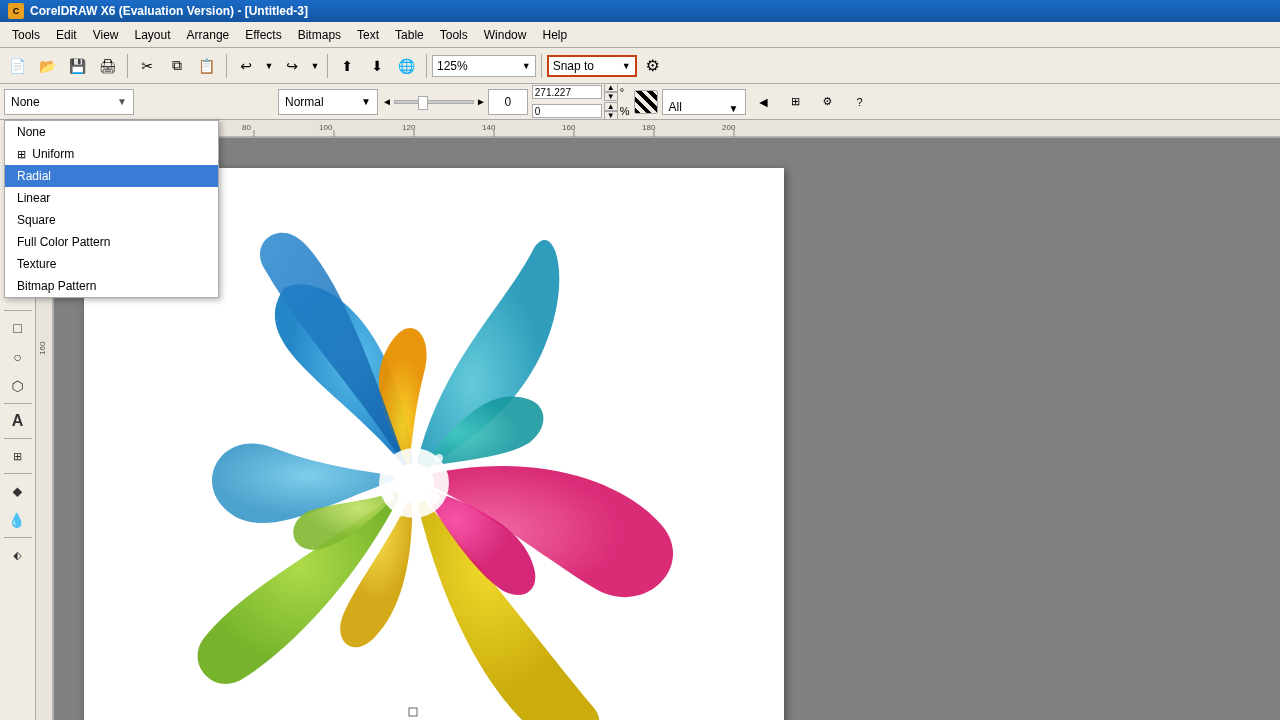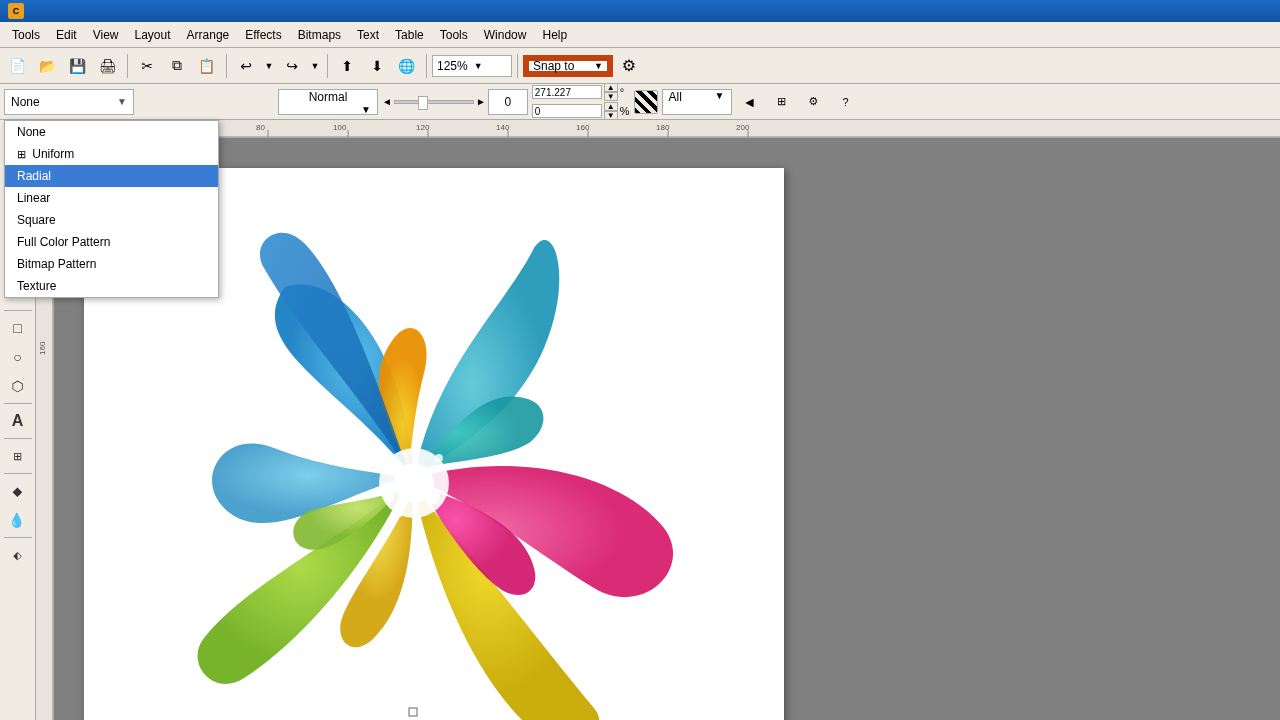--- a/index.html
+++ b/index.html
@@ -63,24 +63,25 @@
     .tb-sep { width: 1px; height: 24px; background: #aaa; margin: 0 3px; }
 
     .zoom-box {
       display: flex; align-items: center;
       border: 1px solid #aaa;
       background: white;
       height: 22px;
       padding: 0 4px;
       min-width: 80px;
       font-size: 12px;
+      gap: 48px;
     }
     .snap-box {
       display: flex; align-items: center;
-      border: 6px solid #c2410c;
+      border: 2px solid #c2410c;
       background: white;
       height: 22px;
       padding: 0 4px;
       min-width: 90px;
       font-size: 12px;
       cursor: pointer;
     }
 
     
     #propbar {
@@ -132,21 +133,20 @@
     .dropdown-item.selected { background: #3a7bd5; color: white; }
 
     .normal-dropdown {
       width: 100px; height: 26px;
       background: white;
       border: 1px solid #aaa;
       display: flex; align-items: center;
       padding: 0 6px;
       font-size: 12px;
       cursor: pointer;
-      flex-direction: column;
     }
     .normal-dropdown .arrow { margin-left: auto; font-size: 10px; }
 
     .slider-area {
       display: flex; align-items: center; gap: 2px;
     }
     .slider-track {
       width: 80px; height: 4px;
       background: #ccc;
       border: 1px solid #aaa;
@@ -186,24 +186,24 @@
     .coord-spin span {
       font-size: 8px;
       line-height: 7px;
       cursor: pointer;
       border: 1px solid #aaa;
       background: #f0ece4;
       padding: 0 2px;
     }
 
     .all-dropdown {
-      width: 70px; height: 26px;
-      background: white;
-      border: 1px solid #aaa;
-      display: flex; align-items: flex-start;
+      width: 84px; height: 26px;
+      background: white;
+      border: 1px solid #aaa;
+      display: flex; align-items: flex-end;
       padding: 0 6px;
       font-size: 12px;
       cursor: pointer;
     }
     .all-dropdown .arrow { margin-left: auto; font-size: 10px; }
 
     
     #main {
       display: flex;
       height: calc(720px - 22px - 26px - 36px - 36px);
@@ -236,21 +236,21 @@
     #canvas-area {
       flex: 1;
       background: #c8c4bc;
       position: relative;
       overflow: hidden;
     }
 
     
     #ruler-h {
       position: absolute;
-      top: 0; left: 32px; right: 0;
+      top: 0; left: 18px; right: 0;
       height: 18px;
       background: #e8e4dc;
       border-bottom: 1px solid #aaa;
       overflow: hidden;
     }
     #ruler-v {
       position: absolute;
       top: 18px; left: 0;
       width: 18px; bottom: 0;
       background: #e8e4dc;
@@ -286,20 +286,21 @@
       position: absolute;
       top: 50px; left: 50px;
       width: 620px; height: 580px;
     }
   </style>
 </head>
 <body>
 
 <div id="titlebar">
   <div class="logo">C</div>
+  <span>CorelDRAW X6 (Evaluation Version) - [Untitled-3]</span>
 </div>
 
 <div id="menubar">
   <div class="menu-item">Tools</div>
   <div class="menu-item">Edit</div>
   <div class="menu-item">View</div>
   <div class="menu-item">Layout</div>
   <div class="menu-item">Arrange</div>
   <div class="menu-item">Effects</div>
   <div class="menu-item">Bitmaps</div>
@@ -362,24 +363,24 @@
     <div class="dropdown-item">
       <span>Linear</span>
     </div>
     <div class="dropdown-item">
       <span>Square</span>
     </div>
     <div class="dropdown-item">
       <span>Full Color Pattern</span>
     </div>
     <div class="dropdown-item">
+      <span>Texture</span>
+    </div>
+    <div class="dropdown-item">
       <span>Bitmap Pattern</span>
-    </div>
-    <div class="dropdown-item">
-      <span>Texture</span>
     </div>
   </div>
 
   <div class="normal-dropdown" style="margin-left: 140px;">
     <span>Normal</span>
     <span class="arrow">▼</span>
   </div>
 
   <div class="slider-area">
     <div style="display:flex; align-items:center; gap:2px;">

